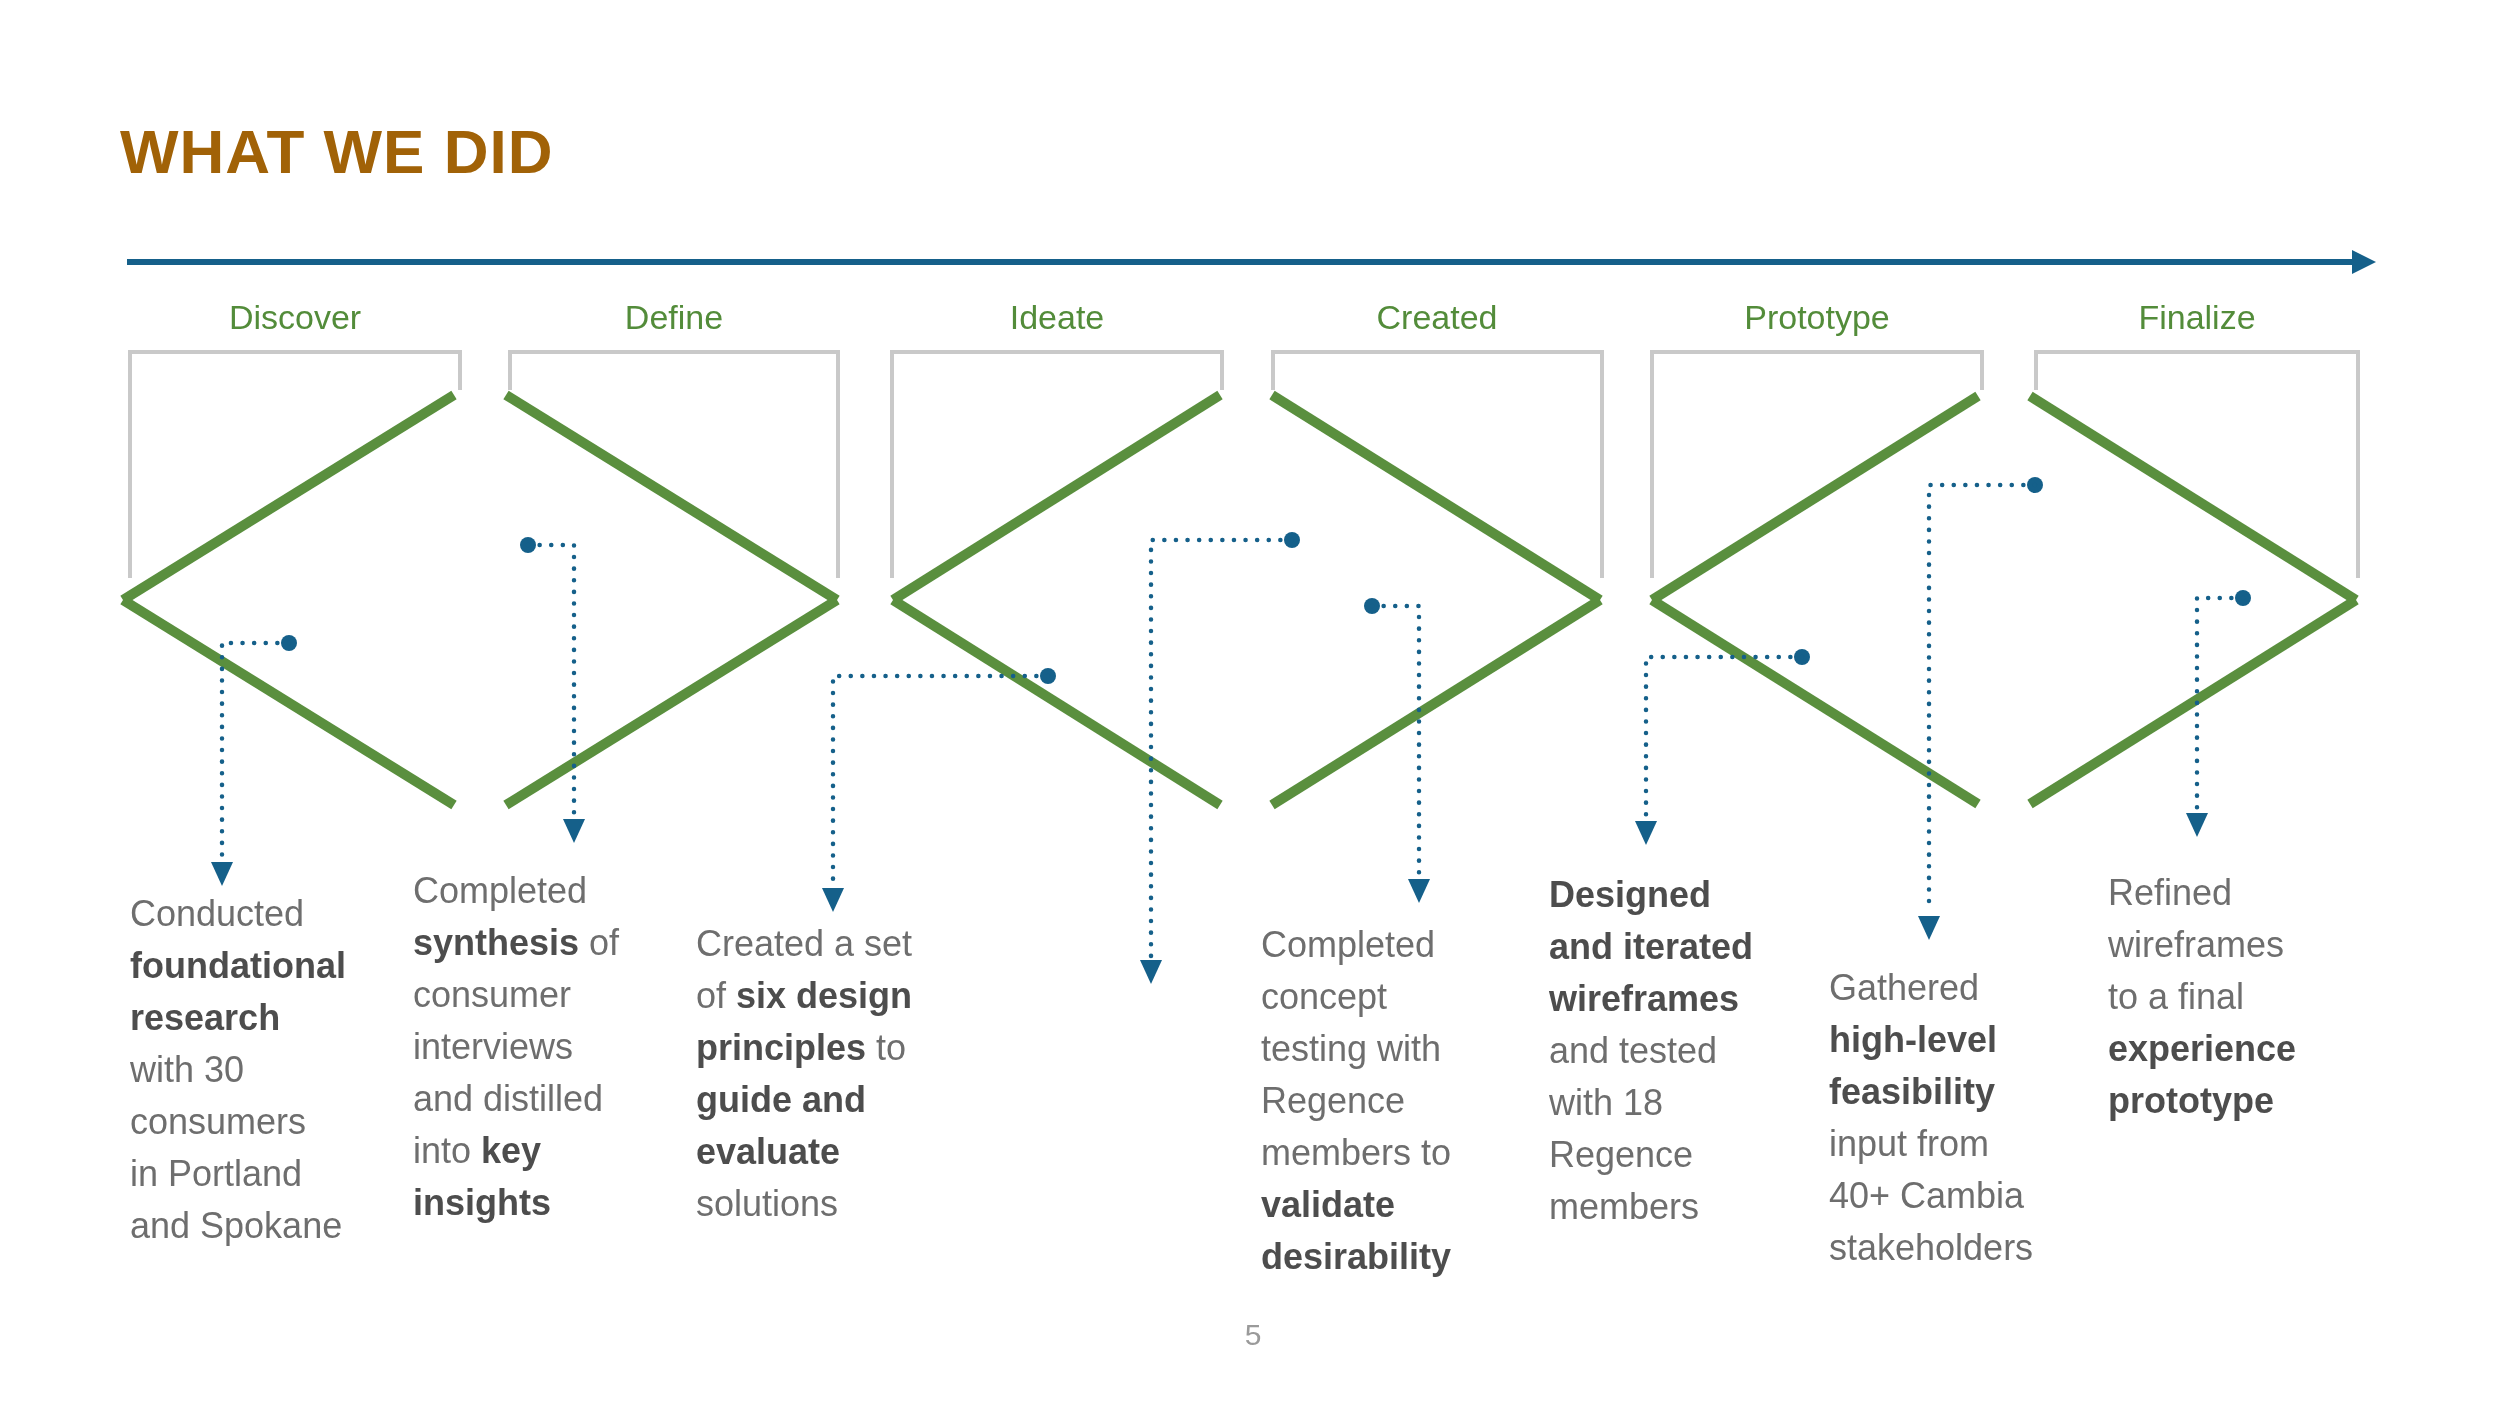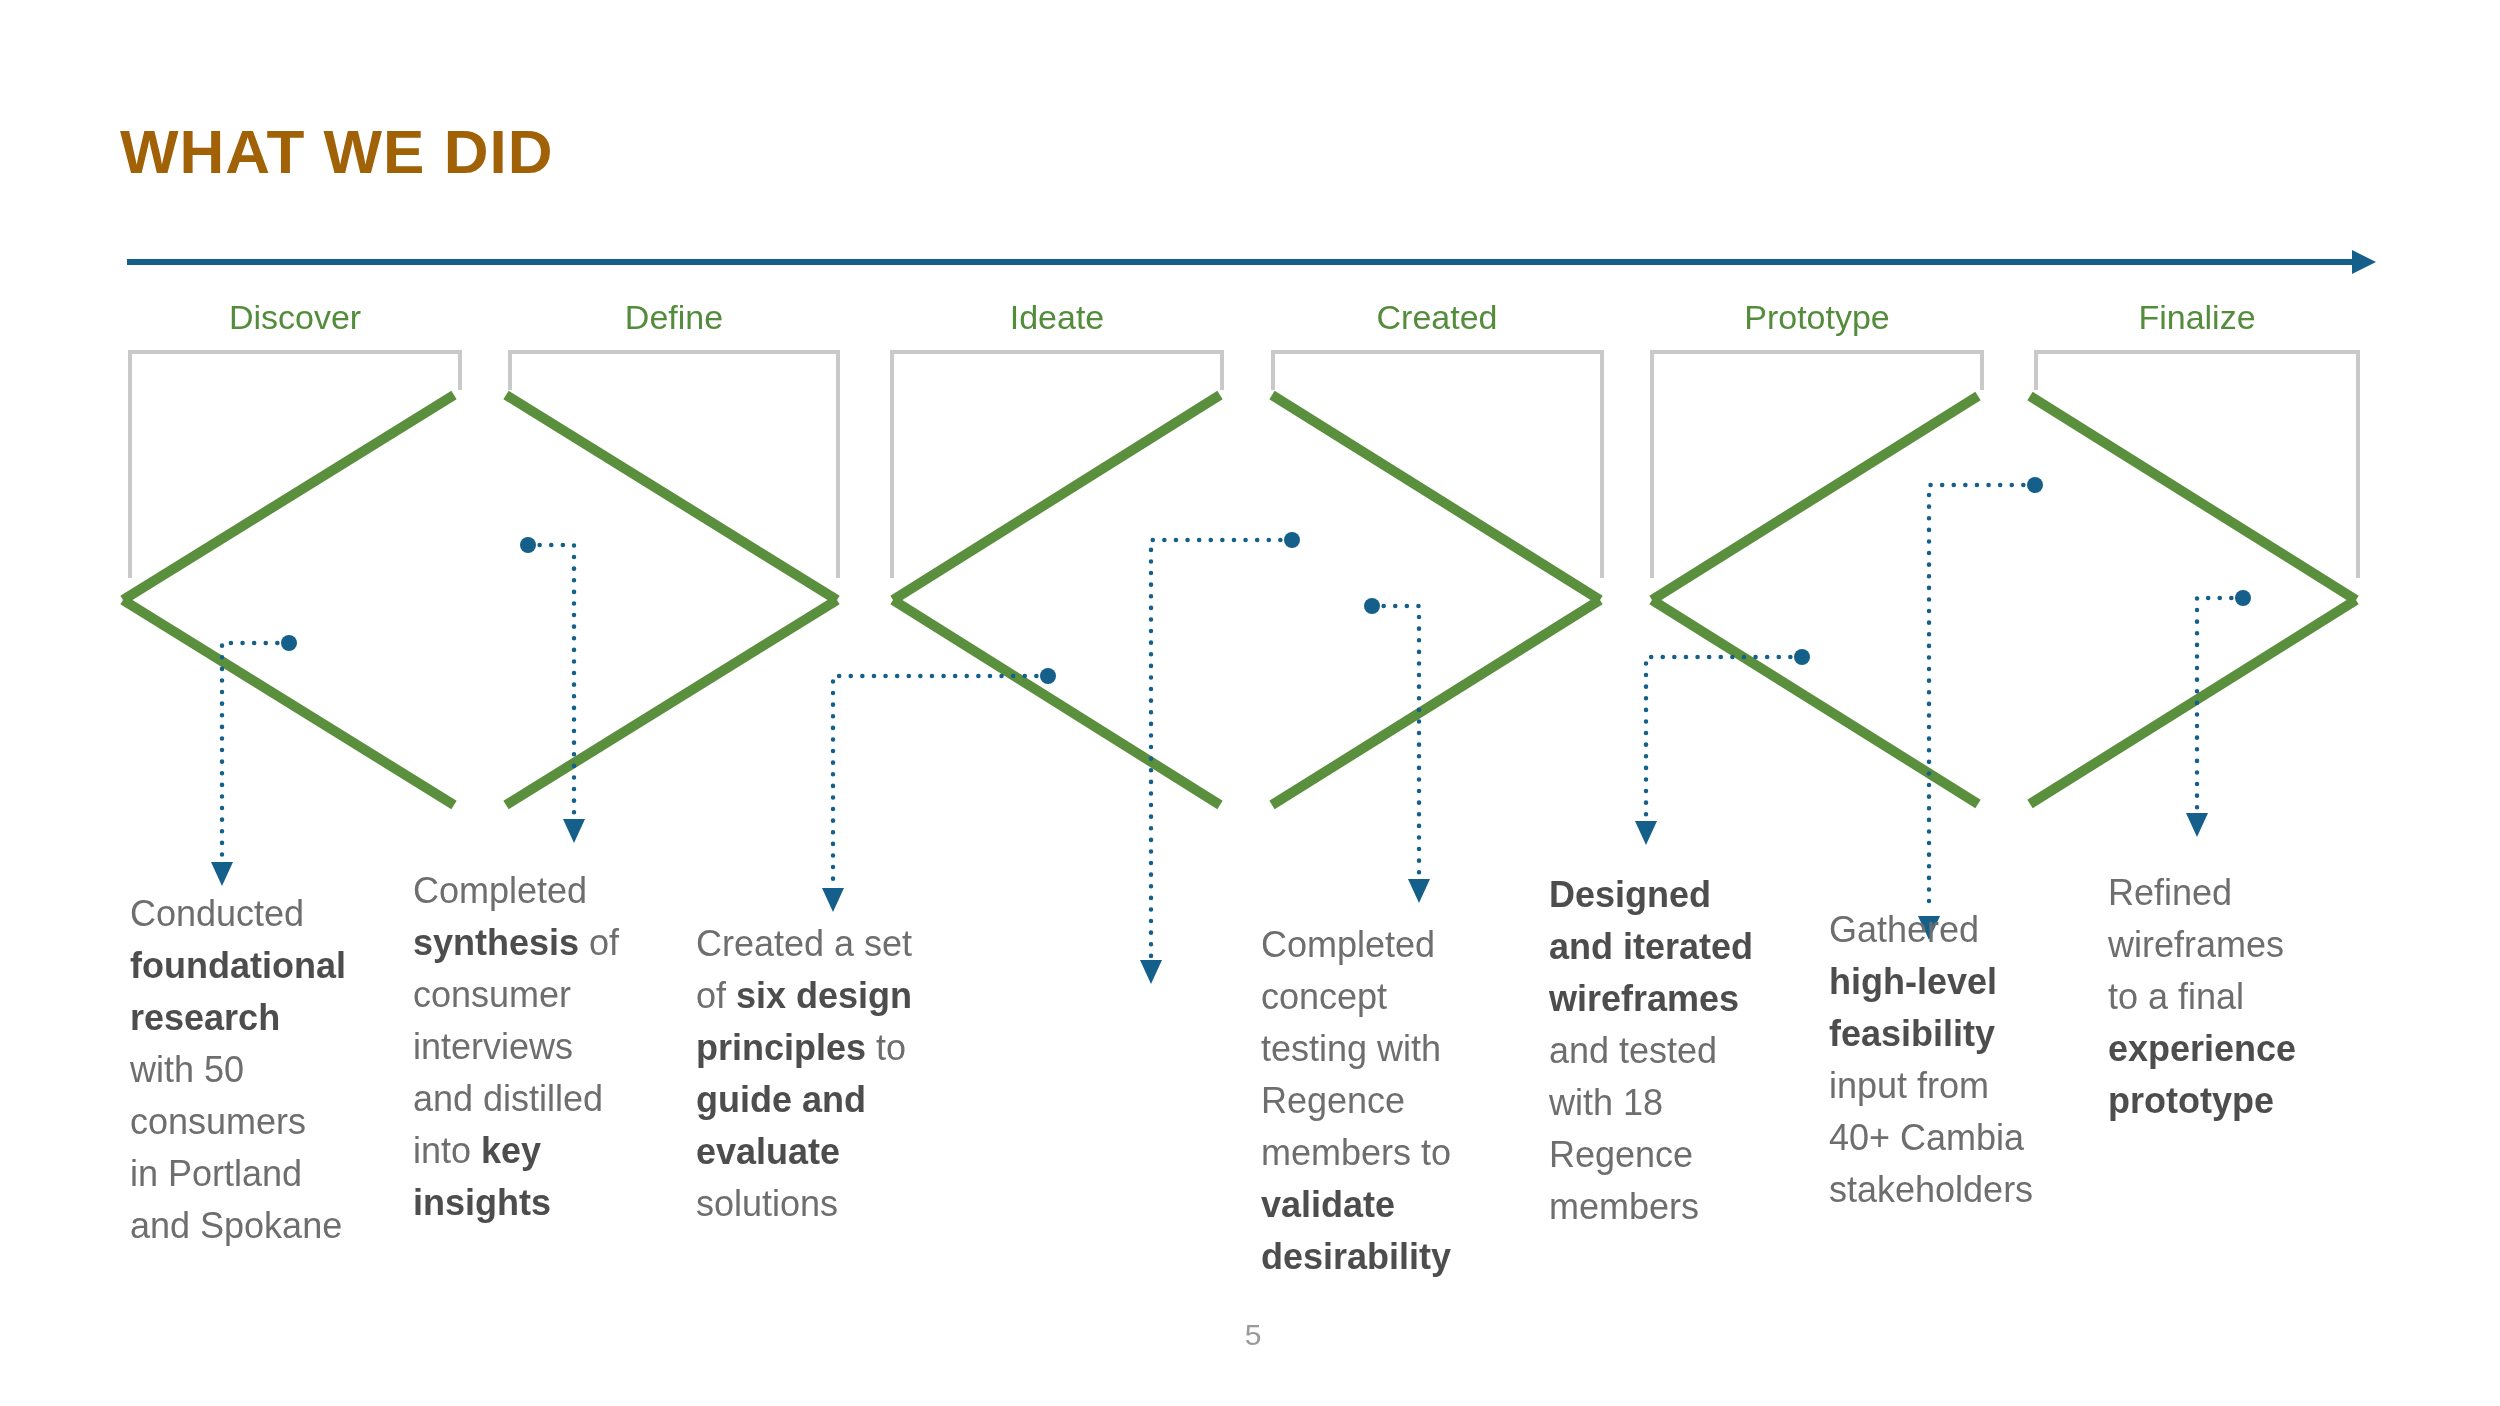--- a/index.html
+++ b/index.html
@@ -113,23 +113,23 @@
     </g>
   </svg>
 
   <div class="phase-label" style="left:125px">Discover</div>
   <div class="phase-label" style="left:504px">Define</div>
   <div class="phase-label" style="left:887px">Ideate</div>
   <div class="phase-label" style="left:1267px">Created</div>
   <div class="phase-label" style="left:1647px">Prototype</div>
   <div class="phase-label" style="left:2027px">Finalize</div>
 
-  <div class="step" style="left:130px;top:888px"><span>Conducted</span><br><span class="b">foundational</span><br><span class="b">research</span><br><span>with 50</span><br><span>consumers</span><br><span>in Portland</span><br><span>and Spokane</span></div>
+  <div class="step" style="left:130px;top:888px"><span>Conducted</span><br><span class="b">foundational</span><br><span class="b">research</span><br><span>with 30</span><br><span>consumers</span><br><span>in Portland</span><br><span>and Spokane</span></div>
   <div class="step" style="left:413px;top:865px"><span>Completed</span><br><span class="b">synthesis</span><span> of</span><br><span>consumer</span><br><span>interviews</span><br><span>and distilled</span><br><span>into </span><span class="b">key</span><br><span class="b">insights</span></div>
   <div class="step" style="left:696px;top:918px"><span>Created a set</span><br><span>of </span><span class="b">six design</span><br><span class="b">principles</span><span> to</span><br><span class="b">guide and</span><br><span class="b">evaluate</span><br><span>solutions</span></div>
   <div class="step" style="left:1261px;top:919px"><span>Completed</span><br><span>concept</span><br><span>testing with</span><br><span>Regence</span><br><span>members to</span><br><span class="b">validate</span><br><span class="b">desirability</span></div>
   <div class="step" style="left:1549px;top:869px"><span class="b">Designed</span><br><span class="b">and iterated</span><br><span class="b">wireframes</span><br><span>and tested</span><br><span>with 18</span><br><span>Regence</span><br><span>members</span></div>
-  <div class="step" style="left:1829px;top:904px"><span>Gathered</span><br><span class="b">high-level</span><br><span class="b">feasibility</span><br><span>input from</span><br><span>40+ Cambia</span><br><span>stakeholders</span></div>
+  <div class="step" style="left:1829px;top:962px"><span>Gathered</span><br><span class="b">high-level</span><br><span class="b">feasibility</span><br><span>input from</span><br><span>40+ Cambia</span><br><span>stakeholders</span></div>
   <div class="step" style="left:2108px;top:867px"><span>Refined</span><br><span>wireframes</span><br><span>to a final</span><br><span class="b">experience</span><br><span class="b">prototype</span></div>
 
   <div class="pagenum">5</div>
 
 </div>
 
 </body></html>

